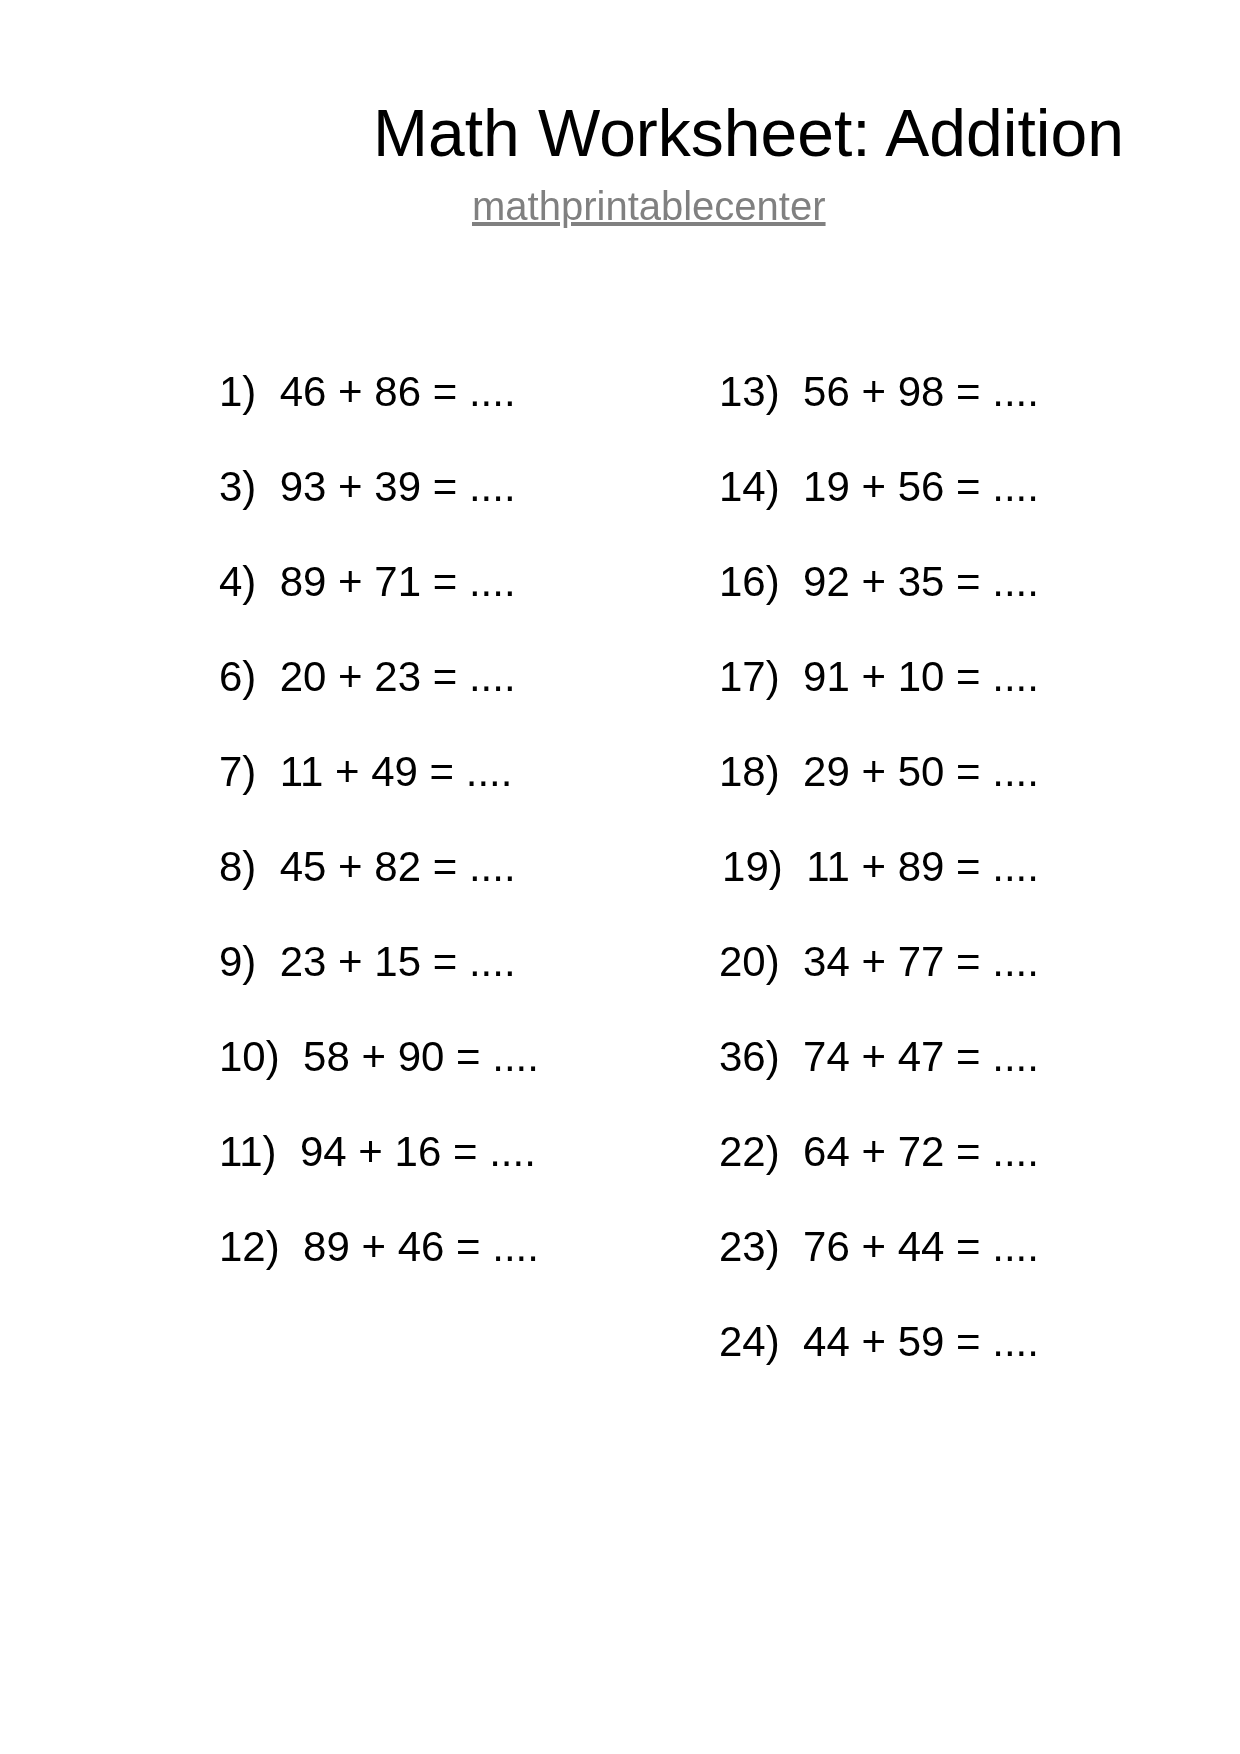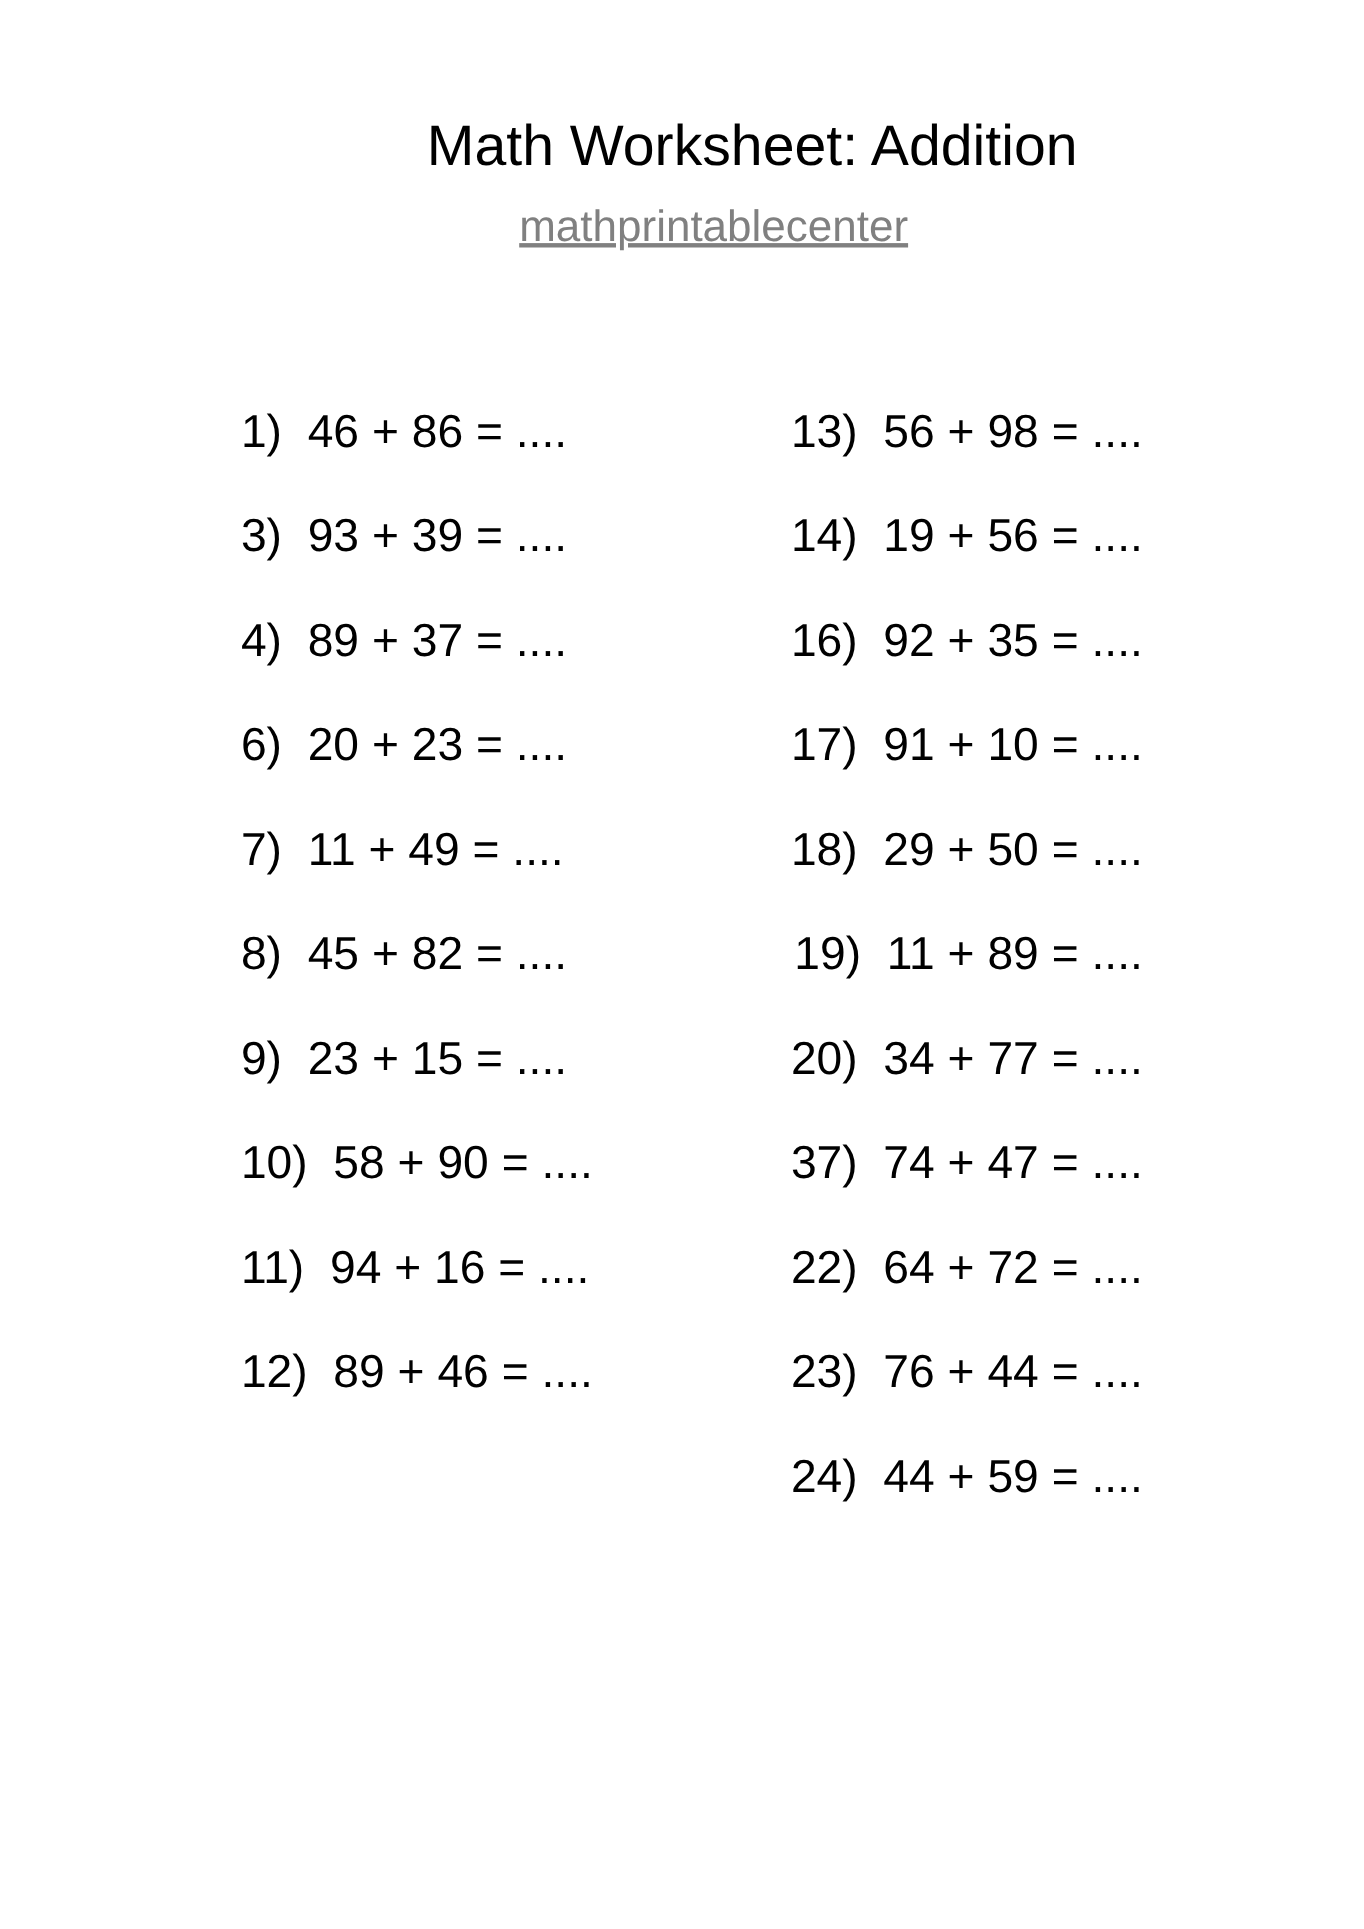--- a/index.html
+++ b/index.html
@@ -10,23 +10,23 @@
     body {
       width: 1240px;
       height: 1754px;
       position: relative;
       overflow: hidden;
       font-family: "Liberation Sans", sans-serif;
       color: #000000;
     }
     .title {
       position: absolute;
-      left: 388px;
+      left: 373px;
       top: 98px;
-      font-size: 52px;
+      font-size: 66px;
       line-height: 70px;
       white-space: nowrap;
       color: #000000;
     }
     .subtitle {
       position: absolute;
       left: 472px;
       top: 181px;
       font-size: 40px;
       line-height: 50px;
@@ -52,35 +52,35 @@
   </style>
 </head>
 <body>
 
 <div class="title">Math Worksheet: Addition</div>
 <div class="subtitle">mathprintablecenter</div>
 
 <ol class="column col-left">
   <li class="problem"><span>1)</span>  <span>46</span> <span>+</span> <span>86</span> <span>=</span> <span>....</span></li>
   <li class="problem"><span>3)</span>  <span>93</span> <span>+</span> <span>39</span> <span>=</span> <span>....</span></li>
-  <li class="problem"><span>4)</span>  <span>89</span> <span>+</span> <span>37</span> <span>=</span> <span>....</span></li>
+  <li class="problem"><span>4)</span>  <span>89</span> <span>+</span> <span>71</span> <span>=</span> <span>....</span></li>
   <li class="problem"><span>6)</span>  <span>20</span> <span>+</span> <span>23</span> <span>=</span> <span>....</span></li>
   <li class="problem"><span>7)</span>  <span>11</span> <span>+</span> <span>49</span> <span>=</span> <span>....</span></li>
   <li class="problem"><span>8)</span>  <span>45</span> <span>+</span> <span>82</span> <span>=</span> <span>....</span></li>
   <li class="problem"><span>9)</span>  <span>23</span> <span>+</span> <span>15</span> <span>=</span> <span>....</span></li>
   <li class="problem"><span>10)</span>  <span>58</span> <span>+</span> <span>90</span> <span>=</span> <span>....</span></li>
   <li class="problem"><span>11)</span>  <span>94</span> <span>+</span> <span>16</span> <span>=</span> <span>....</span></li>
   <li class="problem"><span>12)</span>  <span>89</span> <span>+</span> <span>46</span> <span>=</span> <span>....</span></li>
 </ol>
 
 <ol class="column col-right">
   <li class="problem"><span>13)</span>  <span>56</span> <span>+</span> <span>98</span> <span>=</span> <span>....</span></li>
   <li class="problem"><span>14)</span>  <span>19</span> <span>+</span> <span>56</span> <span>=</span> <span>....</span></li>
   <li class="problem"><span>16)</span>  <span>92</span> <span>+</span> <span>35</span> <span>=</span> <span>....</span></li>
   <li class="problem"><span>17)</span>  <span>91</span> <span>+</span> <span>10</span> <span>=</span> <span>....</span></li>
   <li class="problem"><span>18)</span>  <span>29</span> <span>+</span> <span>50</span> <span>=</span> <span>....</span></li>
   <li class="problem"><span>19)</span>  <span>11</span> <span>+</span> <span>89</span> <span>=</span> <span>....</span></li>
   <li class="problem"><span>20)</span>  <span>34</span> <span>+</span> <span>77</span> <span>=</span> <span>....</span></li>
-  <li class="problem"><span>37)</span>  <span>74</span> <span>+</span> <span>47</span> <span>=</span> <span>....</span></li>
+  <li class="problem"><span>36)</span>  <span>74</span> <span>+</span> <span>47</span> <span>=</span> <span>....</span></li>
   <li class="problem"><span>22)</span>  <span>64</span> <span>+</span> <span>72</span> <span>=</span> <span>....</span></li>
   <li class="problem"><span>23)</span>  <span>76</span> <span>+</span> <span>44</span> <span>=</span> <span>....</span></li>
   <li class="problem"><span>24)</span>  <span>44</span> <span>+</span> <span>59</span> <span>=</span> <span>....</span></li>
 </ol>
 
 </body></html>

